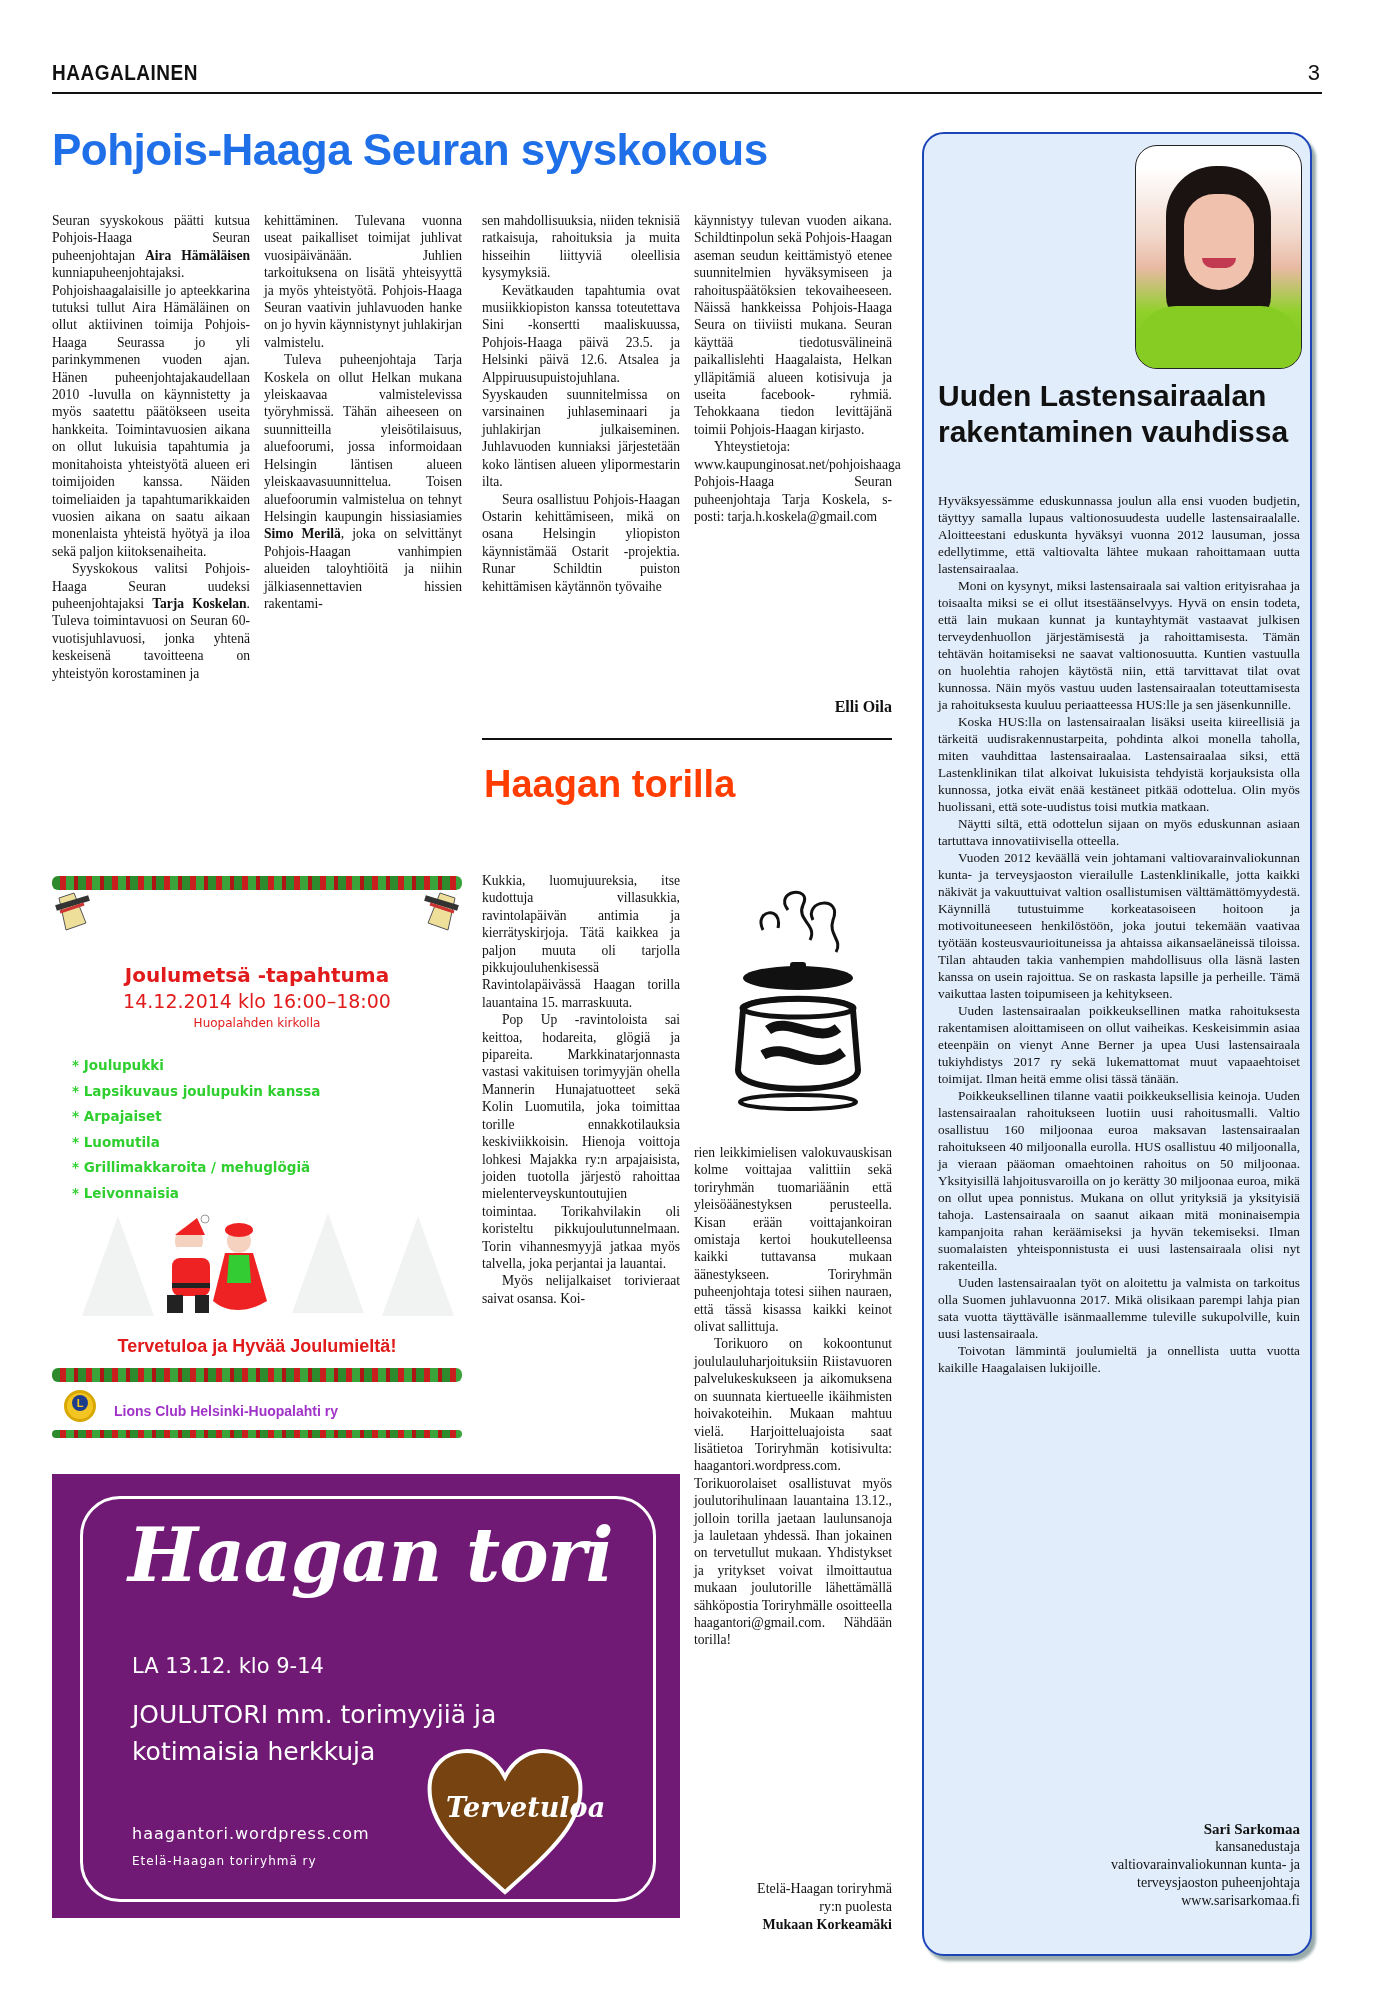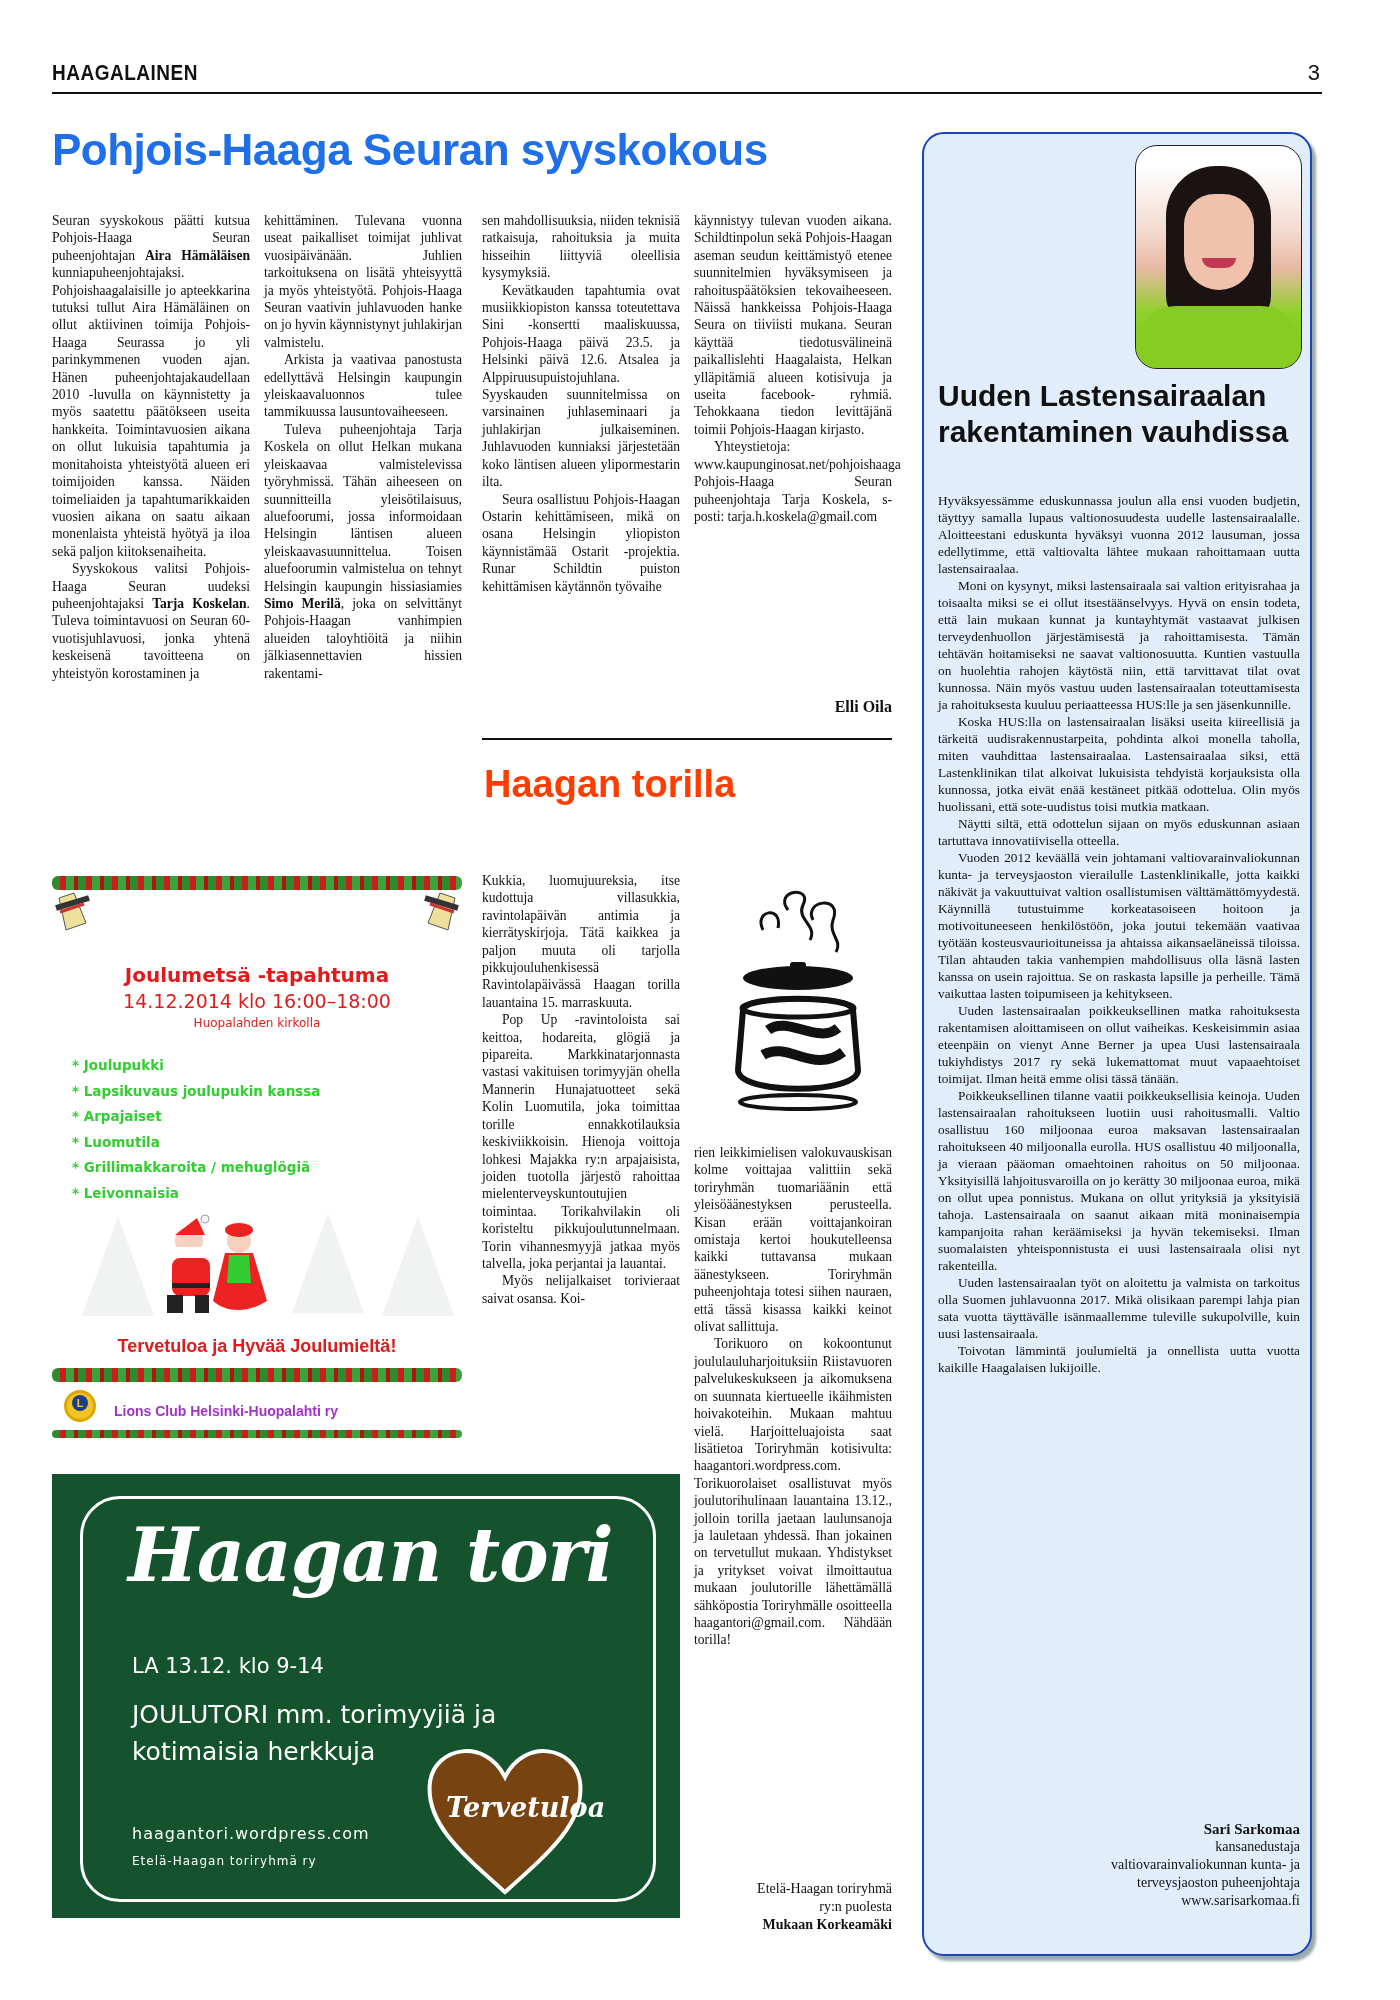--- a/index.html
+++ b/index.html
@@ -30,21 +30,21 @@
   .garland { position:absolute; left:0; width:410px; height:14px; background:repeating-linear-gradient(90deg,#2d8a2d 0 8px,#c81e1e 8px 14px,#3aa43a 14px 22px,#b01515 22px 26px); border-radius:6px; }
   .bell { position:absolute; top:20px; width:40px; height:50px; }
   .x-title { position:absolute; left:0; width:410px; text-align:center; font-family:"DejaVu Sans", sans-serif; color:#e11b1b; }
   .x-list { position:absolute; left:20px; top:185px; font-family:"DejaVu Sans", sans-serif; font-weight:bold; color:#2fcf2f; font-size:13.5px; line-height:25.5px; }
   .x-welcome { position:absolute; left:0; top:468px; width:410px; text-align:center; font-family:"Liberation Sans", sans-serif; font-weight:bold; color:#e11b1b; font-size:18px; }
   .x-lions { position:absolute; left:62px; top:535px; font-family:"Liberation Sans", sans-serif; font-weight:bold; color:#a033c8; font-size:14px; }
   .lions-logo { position:absolute; left:12px; top:522px; width:32px; height:32px; border-radius:50%; background:#f3c522; border:3px solid #d9a800; box-sizing:border-box; }
   .lions-logo::after { content:"L"; position:absolute; left:5px; top:2px; width:16px; height:16px; border-radius:50%; background:#1e3c8c; color:#f3c522; font:bold 11px "Liberation Sans", sans-serif; text-align:center; line-height:16px; }
   .tree { position:absolute; width:0; height:0; border-left:36px solid transparent; border-right:36px solid transparent; border-bottom:100px solid #f1f3f3; }
   
-  .tori { left:52px; top:1474px; width:628px; height:444px; background:#14532d; }
+  .tori { left:52px; top:1474px; width:628px; height:444px; background:#701a75; }
   .tori-inner { position:absolute; left:28px; top:22px; width:570px; height:400px; border:3px solid #fff; border-radius:40px; }
   .tori-title { position:absolute; left:76px; top:38px; font-family:"DejaVu Serif", serif; font-style:italic; font-weight:bold; font-size:74px; color:#fff; letter-spacing:-1px; }
   .tori-date { position:absolute; left:80px; top:180px; font-family:"DejaVu Sans", sans-serif; color:#fff; font-size:21px; }
   .tori-text { position:absolute; left:80px; top:222px; width:450px; font-family:"DejaVu Sans", sans-serif; color:#fff; font-size:25px; line-height:37px; }
   .tori-url { position:absolute; left:80px; top:350px; font-family:"DejaVu Sans", sans-serif; color:#fff; font-size:16px; letter-spacing:1px; }
   .tori-ry { position:absolute; left:80px; top:380px; font-family:"DejaVu Sans", sans-serif; color:#fff; font-size:12px; letter-spacing:1px; }
   .heart { position:absolute; left:368px; top:258px; width:170px; height:170px; }
   .heart-text { position:absolute; left:394px; top:318px; font-family:"DejaVu Serif", serif; font-style:italic; font-weight:bold; color:#fff; font-size:27px; }
   
   .pot { left:718px; top:880px; width:170px; height:240px; }
@@ -57,21 +57,20 @@
 <div class="abs rule"></div>
 
 <h1 class="abs h1" style="margin:0">Pohjois-Haaga Seuran syyskokous</h1>
 
 <div class="col" style="left:52px;top:212px;width:198px;">
     <p class="first"><span>Seuran syyskokous päätti kutsua Pohjois-Haaga Seuran puheenjohtajan </span><b>Aira Hämäläisen</b><span> kunniapuheenjohtajaksi. Pohjoishaagalaisille jo apteekkarina tutuksi tullut Aira Hämäläinen on ollut aktiivinen toimija Pohjois-Haaga Seurassa jo yli parinkymmenen vuoden ajan. Hänen puheenjohtajakaudellaan 2010 -luvulla on käynnistetty ja myös saatettu päätökseen useita hankkeita. Toimintavuosien aikana on ollut lukuisia tapahtumia ja monitahoista yhteistyötä alueen eri toimijoiden kanssa. Näiden toimeliaiden ja tapahtumarikkaiden vuosien aikana on saatu aikaan monenlaista yhteistä hyötyä ja iloa sekä paljon kiitoksenaiheita.</span></p>
     <p><span>Syyskokous valitsi Pohjois-Haaga Seuran uudeksi puheenjohtajaksi </span><b>Tarja Koskelan</b><span>. Tuleva toimintavuosi on Seuran 60-vuotisjuhlavuosi, jonka yhtenä keskeisenä tavoitteena on yhteistyön korostaminen ja</span></p>
   </div>
 <div class="col" style="left:264px;top:212px;width:198px;">
     <p class="first"><span>kehittäminen. Tulevana vuonna useat paikalliset toimijat juhlivat vuosipäivänään. Juhlien tarkoituksena on lisätä yhteisyyttä ja myös yhteistyötä. Pohjois-Haaga Seuran vaativin juhlavuoden hanke on jo hyvin käynnistynyt juhlakirjan valmistelu.</span></p>
-    <p><span>Arkista ja vaativaa panostusta edellyttävä Helsingin kaupungin yleiskaavaluonnos tulee tammikuussa lausuntovaiheeseen.</span></p>
     <p><span>Tuleva puheenjohtaja Tarja Koskela on ollut Helkan mukana yleiskaavaa valmistelevissa työryhmissä. Tähän aiheeseen on suunnitteilla yleisötilaisuus, aluefoorumi, jossa informoidaan Helsingin läntisen alueen yleiskaavasuunnittelua. Toisen aluefoorumin valmistelua on tehnyt Helsingin kaupungin hissiasiamies </span><b>Simo Merilä</b><span>, joka on selvittänyt Pohjois-Haagan vanhimpien alueiden taloyhtiöitä ja niihin jälkiasennettavien hissien rakentami-</span></p>
   </div>
 <div class="col" style="left:482px;top:212px;width:198px;">
     <p class="first"><span>sen mahdollisuuksia, niiden teknisiä ratkaisuja, rahoituksia ja muita hisseihin liittyviä oleellisia kysymyksiä.</span></p>
     <p><span>Kevätkauden tapahtumia ovat musiikkiopiston kanssa toteutettava Sini -konsertti maaliskuussa, Pohjois-Haaga päivä 23.5. ja Helsinki päivä 12.6. Atsalea ja Alppiruusupuistojuhlana. Syyskauden suunnitelmissa on varsinainen juhlaseminaari ja juhlakirjan julkaiseminen. Juhlavuoden kunniaksi järjestetään koko läntisen alueen ylipormestarin ilta.</span></p>
     <p><span>Seura osallistuu Pohjois-Haagan Ostarin kehittämiseen, mikä on osana Helsingin yliopiston käynnistämää Ostarit -projektia. Runar Schildtin puiston kehittämisen käytännön työvaihe</span></p>
   </div>
 <div class="col" style="left:694px;top:212px;width:198px;">
 <p class="first"><span>käynnistyy tulevan vuoden aikana. Schildtinpolun sekä Pohjois-Haagan aseman seudun keittämistyö etenee suunnitelmien hyväksymiseen ja rahoituspäätöksien tekovaiheeseen. Näissä hankkeissa Pohjois-Haaga Seura on tiiviisti mukana. Seuran käyttää tiedotusvälineinä paikallislehti Haagalaista, Helkan ylläpitämiä alueen kotisivuja ja useita facebook- ryhmiä. Tehokkaana tiedon levittäjänä toimii Pohjois-Haagan kirjasto.</span></p>
     <p><span>Yhteystietoja: www.kaupunginosat.net/pohjoishaaga Pohjois-Haaga Seuran puheenjohtaja Tarja Koskela, s-posti: tarja.h.koskela@gmail.com</span></p>

